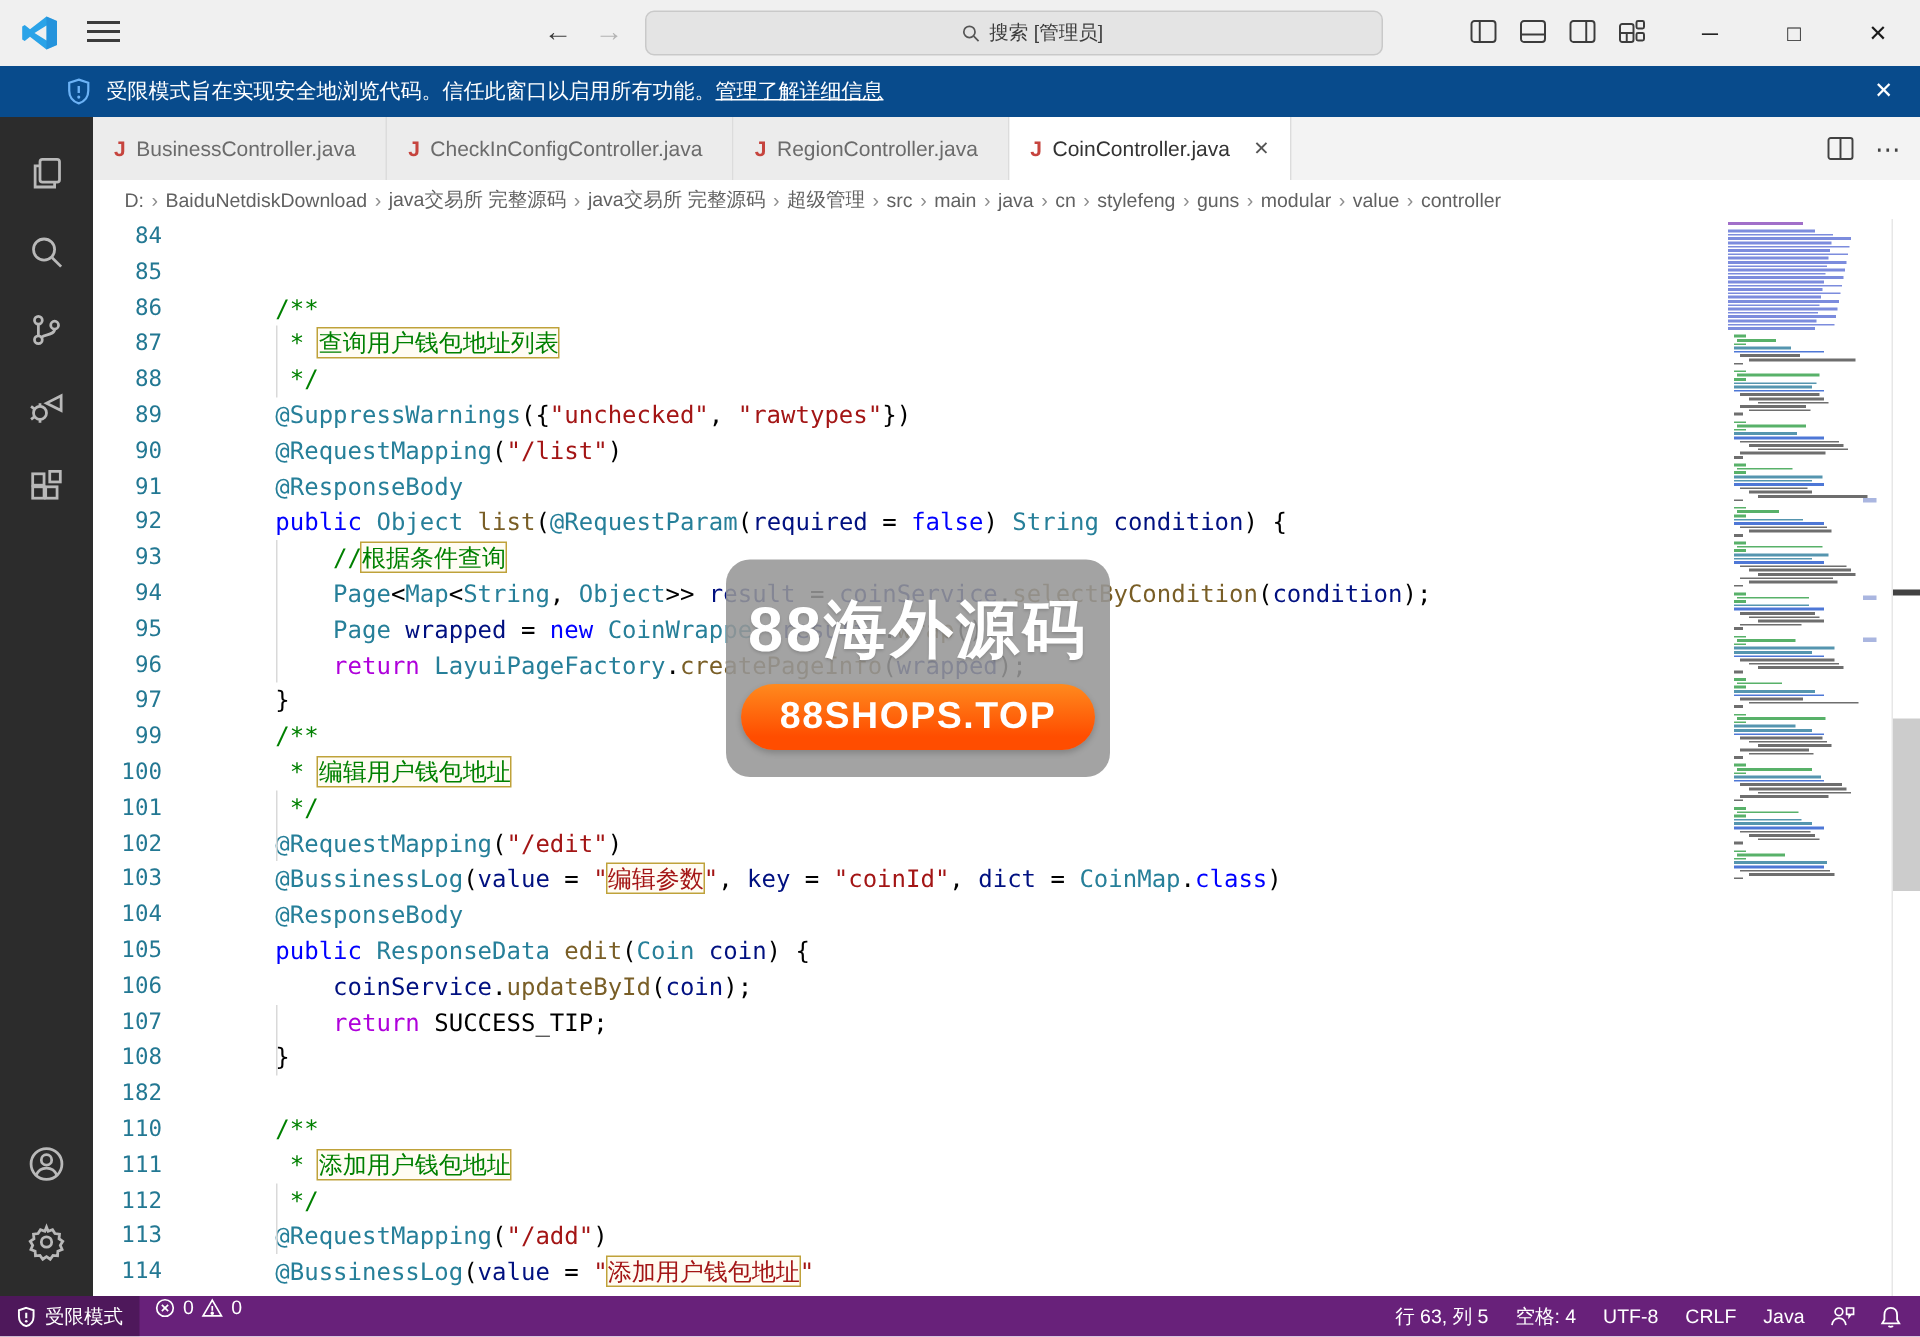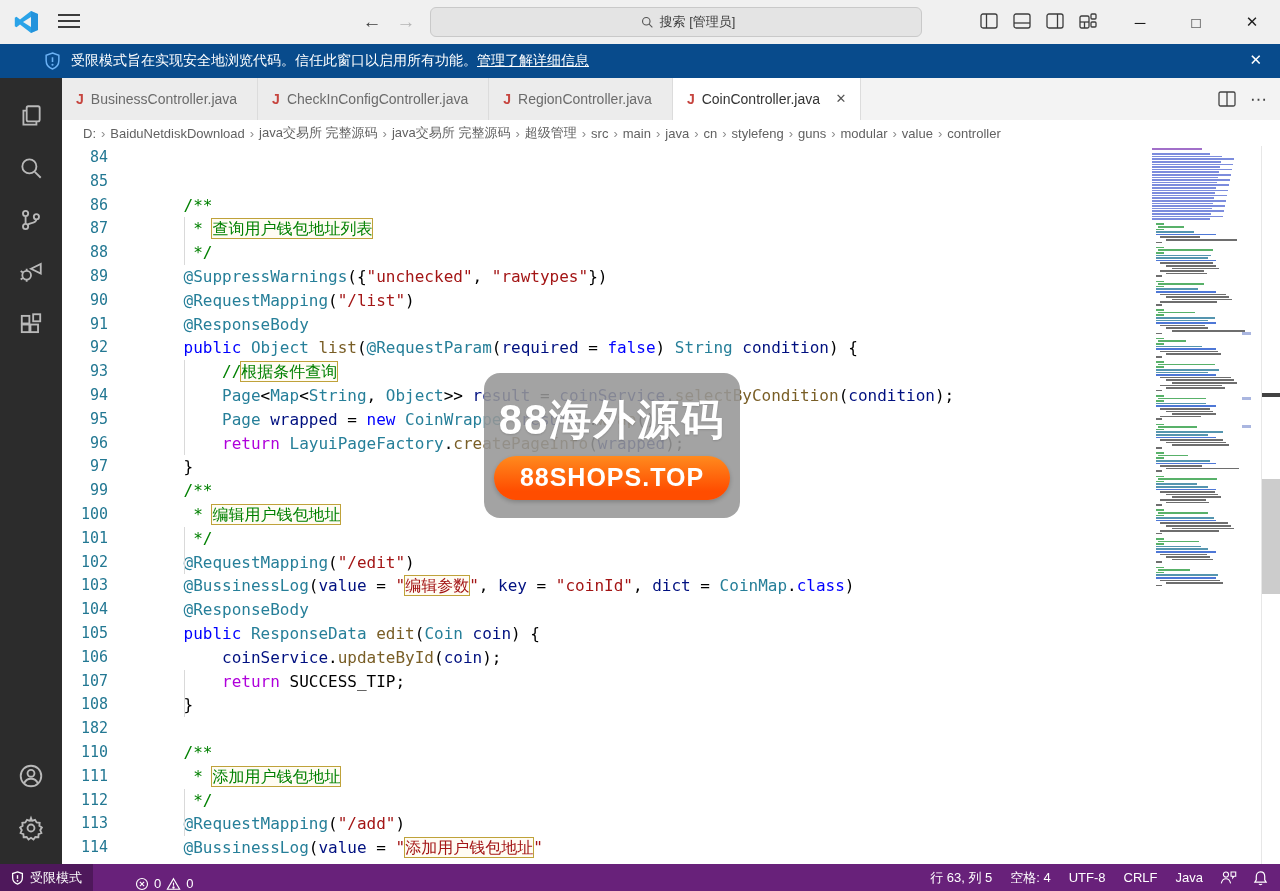--- a/index.html
+++ b/index.html
@@ -71,21 +71,21 @@
   .sb-slider { position:absolute; left:1200px; width:18px; top:333px; height:115px; background:rgba(110,110,110,0.35); }
   .sb-dash { position:absolute; left:1200px; width:18px; top:247px; height:4px; background:#424242; }
 
   
   .watermark { position:absolute; left:422px; top:227px; width:256px; height:145px; background:rgba(150,150,150,0.88); border-radius:16px; display:flex; flex-direction:column; align-items:center; justify-content:center; gap:8px; }
   .wm-title { color:#fff; font-size:42px; font-weight:800; letter-spacing:2px; text-shadow:0 1px 2px rgba(0,0,0,0.15); }
   .wm-btn { width:236px; height:44px; border-radius:22px; border:none; background:linear-gradient(180deg,#ff8a1e 0%,#ff4d00 80%); color:#fff; font-size:25px; font-weight:800; letter-spacing:1px; display:flex; align-items:center; justify-content:center; font-family:"Liberation Sans",sans-serif; cursor:pointer; box-shadow:0 2px 4px rgba(0,0,0,0.2); }
 
   
   .statusbar { height:27px; background:#68217a; color:#fff; display:flex; align-items:center; font-size:13px; flex:none; }
-  .sb-left { display:flex; align-items:flex-end; height:100%;gap:32px; }
+  .sb-left { display:flex; align-items:flex-start; height:100%; }
   .sb-prominent { background:rgba(0,0,0,0.25); height:100%; display:flex; align-items:center; padding:0 11px; gap:6px; cursor:pointer; }
   .sb-problems { display:flex; align-items:center; gap:5px; padding:0 10px; cursor:pointer; }
   .sb-right { margin-left:auto; display:flex; align-items:center; gap:0; height:100%; }
   .sb-item { padding:0 9px; cursor:pointer; height:100%; display:flex; align-items:center; }
   .sb-iconbtn { padding:0 8px; height:100%; display:flex; align-items:center; cursor:pointer; }
   svg { display:block; }
 </style>
 </head>
 <body>
 

